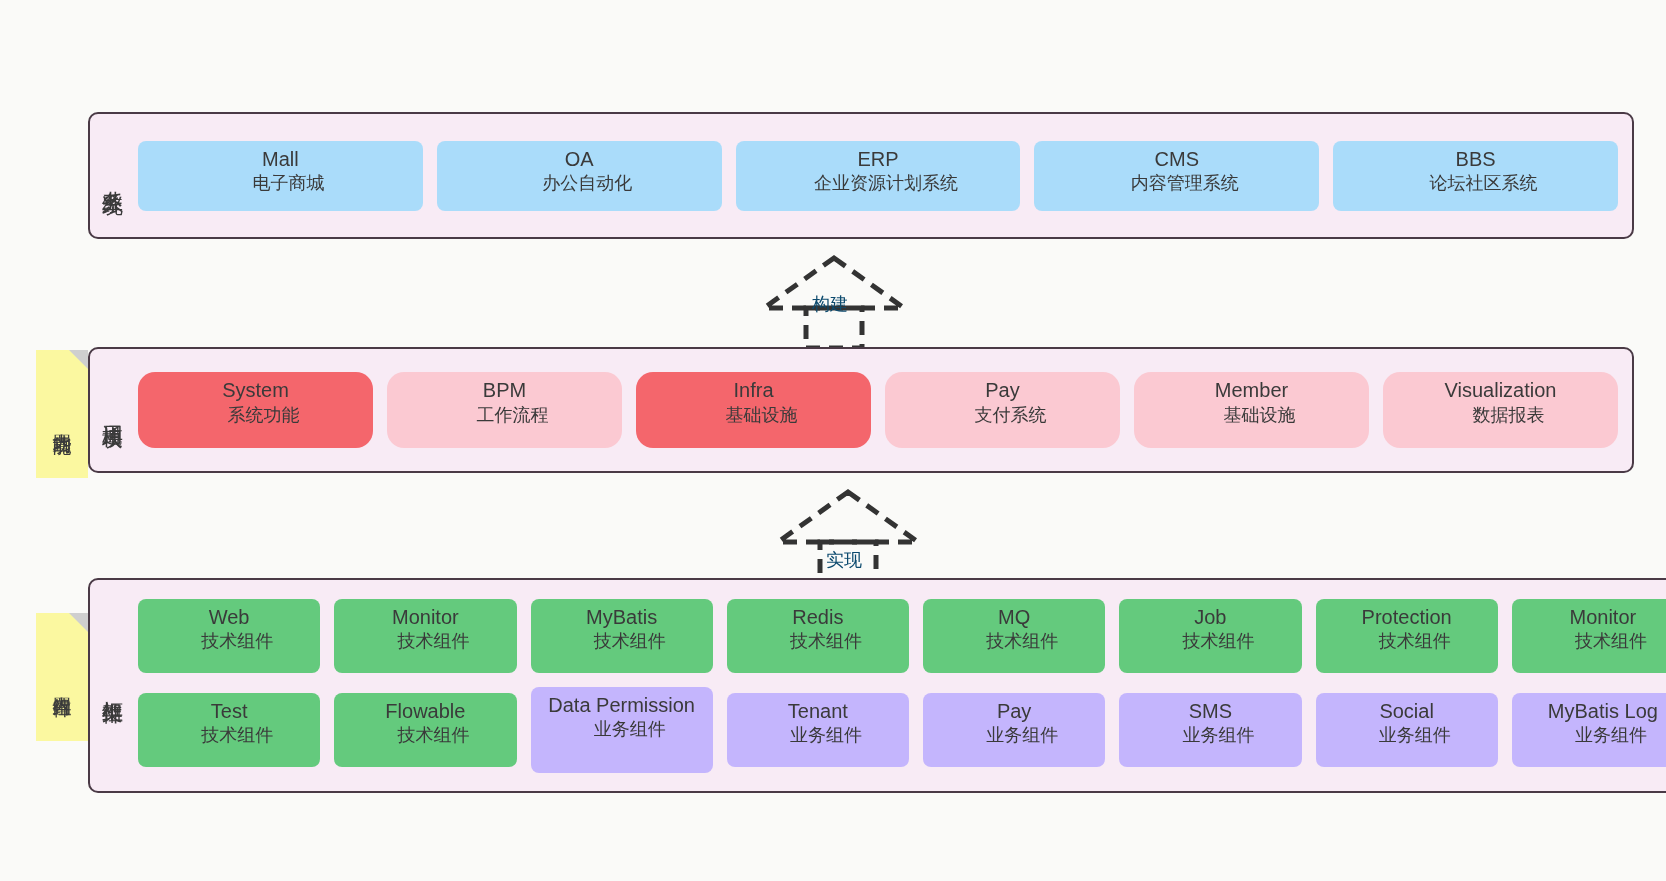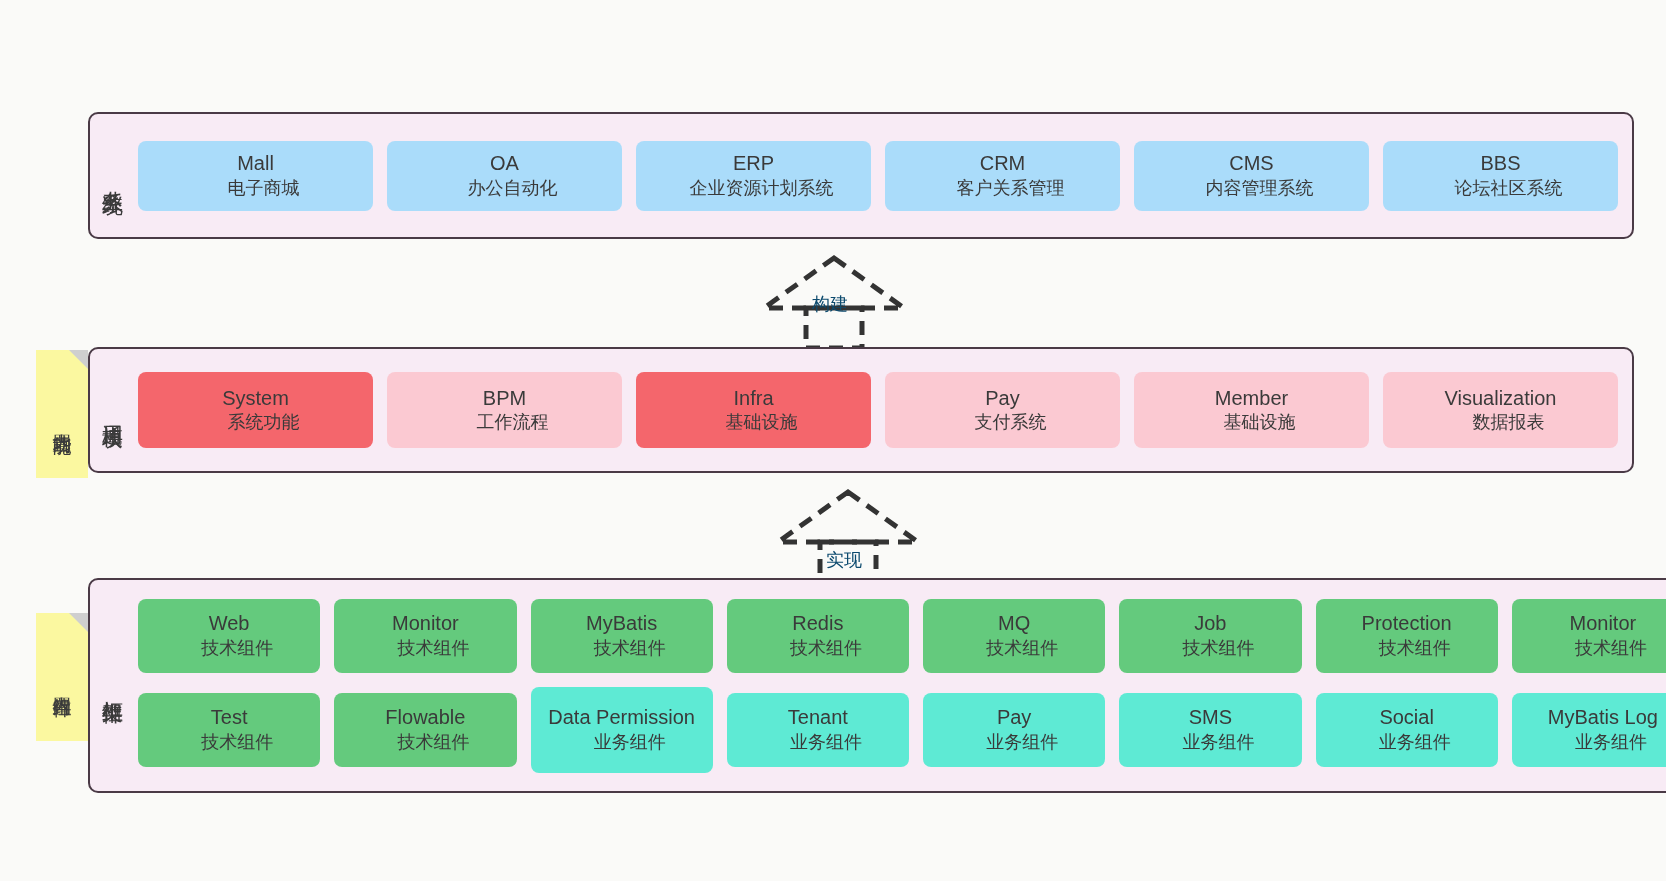--- a/index.html
+++ b/index.html
@@ -58,44 +58,44 @@
     justify-content:space-between;
     gap:14px;
   }
 
   .card{
     flex:1 1 0;
     border-radius:8px;
     display:flex;
     flex-direction:column;
     align-items:center;
-    justify-content:center;
+    justify-content:flex-start;
     text-align:center;
     box-sizing:border-box;
     padding:6px 4px;
     line-height:1.28;
   }
   .card .t1{font-size:20px;}
   .card .t2{font-size:18px;padding-left:16px;}
 
   
   .c-blue       {background:#aadcfa;}
   .c-red        {background:#f4666c;}
   .c-pink       {background:#fbc9d2;}
   .c-green      {background:#64ca7d;}
-  .c-lightgreen {background:#5eead4;}
+  .c-lightgreen {background:#c4b5fd;}
 
   
   #biz-panel   {left:88px;  top:112px; width:1546px; height:127px;}
   #biz-panel   .cards{height:100%;}
   #biz-panel   .card{height:70px;}
 
   #mod-panel   {left:88px;  top:347px; width:1546px; height:126px;}
   #mod-panel   .cards{height:100%;}
-  #mod-panel   .card{height:76px;}
+  #mod-panel   .card{height:76px;border-radius:17px;}
 
   #fw-panel    {left:88px;  top:578px; width:1622px; height:215px;}
   #fw-panel    .card{height:74px;}
   #fw-panel    .card.tall{height:86px;}
 
   
   .sticky{
     position:absolute;
     width:52px;
     background:#fbf8a0;
@@ -147,24 +147,20 @@
       </div>
       <div class="card c-blue">
         <div class="t1">OA</div>
         <div class="t2">办公自动化</div>
       </div>
       <div class="card c-blue">
         <div class="t1">ERP</div>
         <div class="t2">企业资源计划系统</div>
       </div>
       <div class="card c-blue">
-        <div class="t1">CRM</div>
-        <div class="t2">客户关系管理</div>
-      </div>
-      <div class="card c-blue">
         <div class="t1">CMS</div>
         <div class="t2">内容管理系统</div>
       </div>
       <div class="card c-blue">
         <div class="t1">BBS</div>
         <div class="t2">论坛社区系统</div>
       </div>
     </div>
 </div>
 

